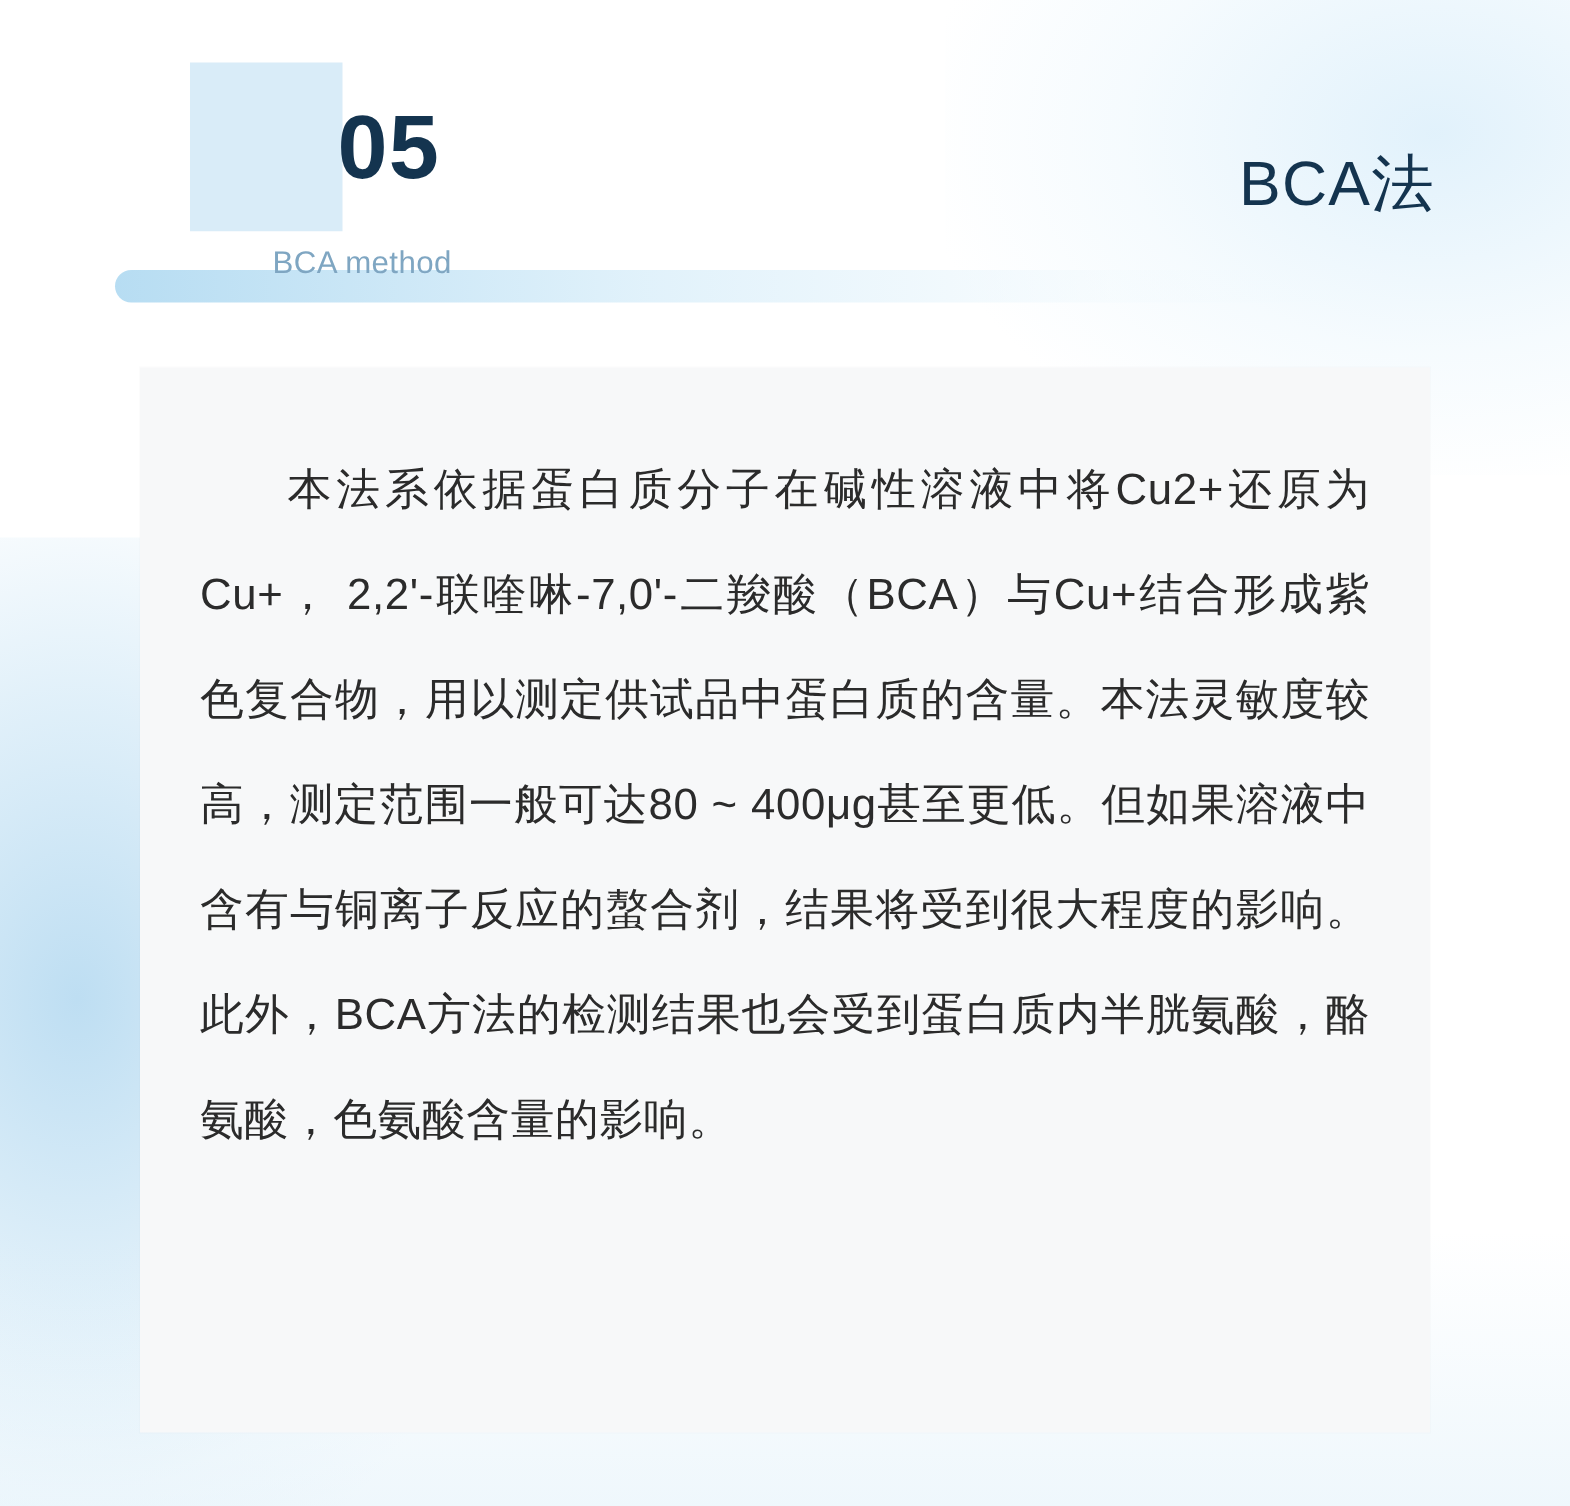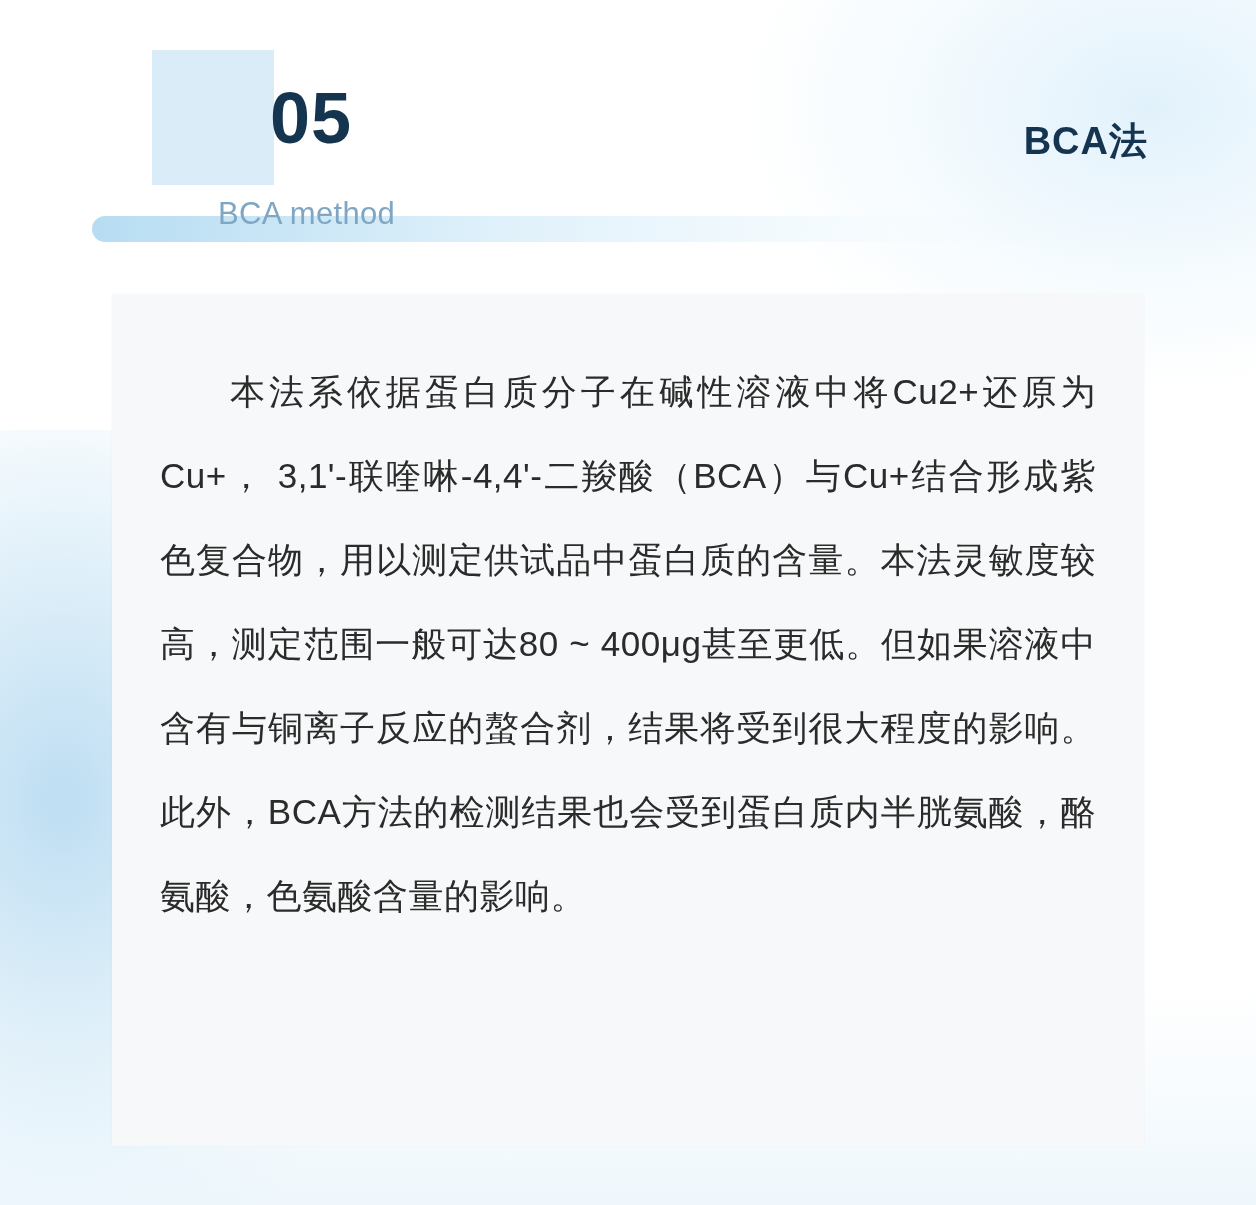--- a/index.html
+++ b/index.html
@@ -73,21 +73,21 @@
     font-weight: bold;
     color: #14344f;
     letter-spacing: 1px;
     line-height: 1;
     margin-left: 32px;
   }
   .num-sub {
     position: absolute;
     left: 218px;
     top: 196px;
-    font-size: 31px;
+    font-size: 25px;
     color: #7fa6c2;
     letter-spacing: 0.3px;
   }
   .ribbon {
     position: absolute;
     left: 92px;
     top: 88px;
     width: 1062px;
     height: 148px;
     background: linear-gradient(to right, rgba(173,216,240,0.75) 0%, rgba(205,232,247,0.62) 28%, rgba(232,245,252,0.45) 62%, rgba(247,252,255,0.2) 100%);
@@ -101,22 +101,22 @@
     top: 216px;
     width: 1062px;
     height: 26px;
     background: linear-gradient(to right, rgba(175,217,241,0.9) 0%, rgba(212,236,249,0.7) 40%, rgba(240,249,253,0.35) 75%, rgba(255,255,255,0) 100%);
     border-radius: 14px;
   }
   .title-cn {
     position: absolute;
     right: 108px;
     top: 122px;
-    font-size: 38px;
-    font-weight: bold;
+    font-size: 50px;
+    font-weight: normal;
     color: #14344f;
     letter-spacing: 1px;
     line-height: 1;
   }
 
   
   .card {
     position: absolute;
     left: 112px;
     top: 294px;
@@ -151,16 +151,16 @@
   <div class="header">
     <div class="ribbon"></div>
     <div class="ribbon-inner"></div>
     <div class="num-block"></div>
     <div class="num-text">05</div>
     <div class="num-sub">BCA method</div>
     <div class="title-cn">BCA法</div>
   </div>
 
   <div class="card">
-    <div class="card-text">本法系依据蛋白质分子在碱性溶液中将Cu2+还原为Cu+， 3,1'-联喹啉-4,4'-二羧酸（BCA）与Cu+结合形成紫色复合物，用以测定供试品中蛋白质的含量。本法灵敏度较高，测定范围一般可达80 ~ 400μg甚至更低。但如果溶液中含有与铜离子反应的螯合剂，结果将受到很大程度的影响。此外，BCA方法的检测结果也会受到蛋白质内半胱氨酸，酪氨酸，色氨酸含量的影响。</div>
+    <div class="card-text">本法系依据蛋白质分子在碱性溶液中将Cu2+还原为Cu+， 2,2'-联喹啉-7,0'-二羧酸（BCA）与Cu+结合形成紫色复合物，用以测定供试品中蛋白质的含量。本法灵敏度较高，测定范围一般可达80 ~ 400μg甚至更低。但如果溶液中含有与铜离子反应的螯合剂，结果将受到很大程度的影响。此外，BCA方法的检测结果也会受到蛋白质内半胱氨酸，酪氨酸，色氨酸含量的影响。</div>
   </div>
 
 </div>
 
 </body></html>

